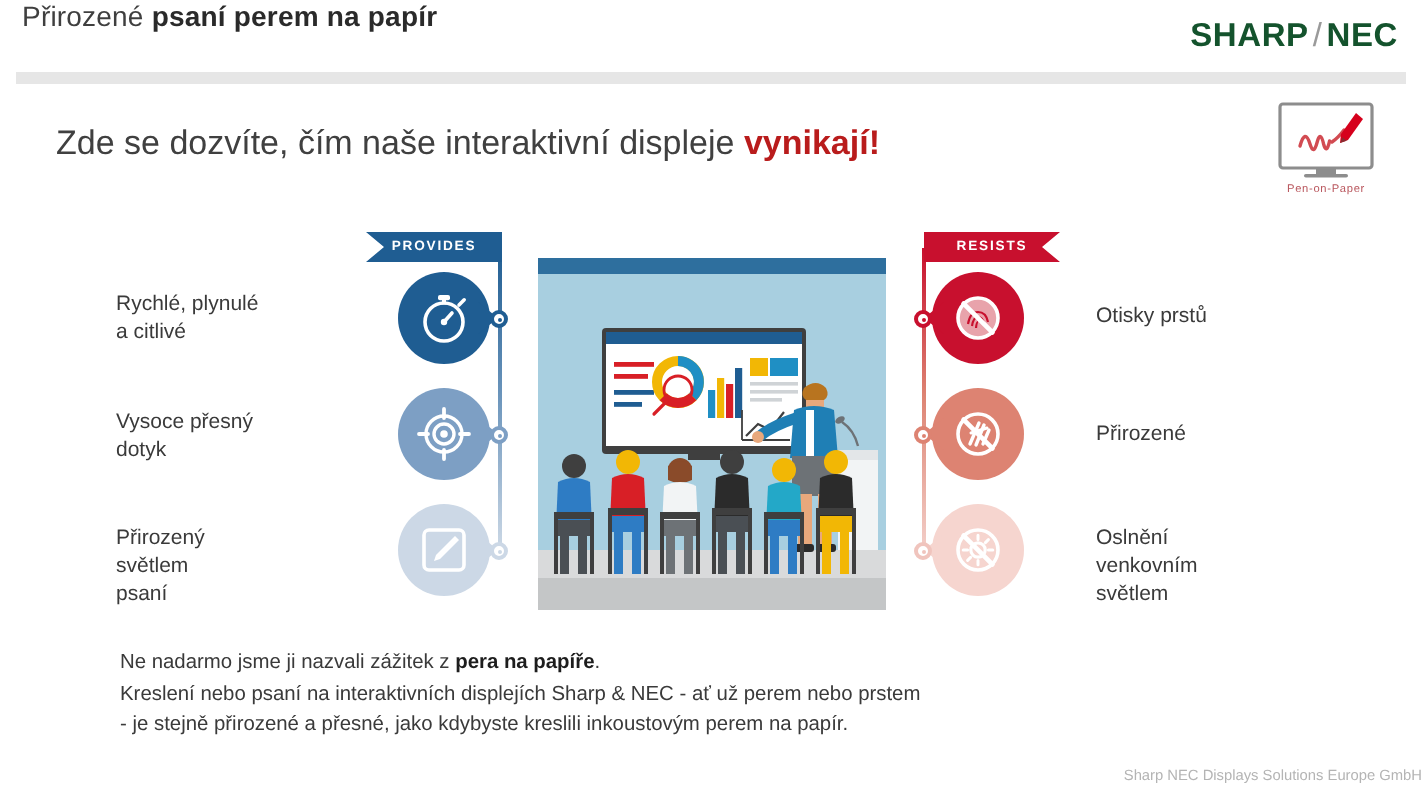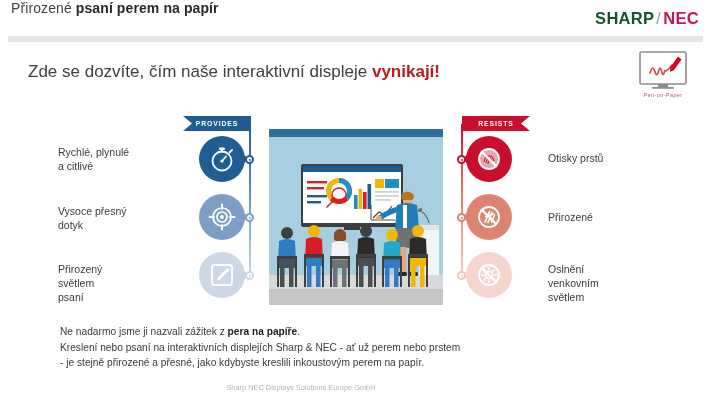--- a/index.html
+++ b/index.html
@@ -19,21 +19,21 @@
   }
   #header-title .bold { font-weight: bold; color: #2a2a2a; }
 
   #brand-logo {
     position: absolute; right: 12px; top: 9px;
     font-size: 16.5px; font-weight: bold; letter-spacing: .3px;
     white-space: nowrap;
   }
   #brand-logo .sharp { color: #14532d; }
   #brand-logo .slash { color: #9a9a9a; font-weight: normal; padding: 0 2px; }
-  #brand-logo .nec   { color: #be185d; }
+  #brand-logo .nec   { color: #14532d; }
 
   #header-rule {
     position: absolute; left: 8px; top: 36px;
     width: 695px; height: 6px; background: #e6e6e6;
   }
 
   
   #main-heading {
     position: absolute; left: 28px; top: 62px;
     font-size: 17px; color: #404040; white-space: nowrap;
@@ -99,22 +99,22 @@
   #illustration { position: absolute; left: 269px; top: 129px; width: 174px; height: 176px; }
 
   
   #body-copy {
     position: absolute; left: 60px; top: 324px; width: 591px;
     text-align: left; font-size: 10.2px; color: #3a3a3a; line-height: 15.5px;
   }
   #body-copy .strong { font-weight: bold; color: #1d1d1d; }
 
   #footer-note {
-    position: absolute; left: 0; top: 383px; width: 602px;
-    text-align: center; font-size: 7.4px; color: #b4b4b4;
+    position: absolute; left: 0; top: 383px; width: 711px;
+    text-align: right; font-size: 7.4px; color: #b4b4b4;
   }
 </style>
 </head>
 <body>
 
 <div id="slide">
 
   <div id="header-title">
     <span>Přirozené </span><span class="bold">psaní perem na papír</span>
   </div>

